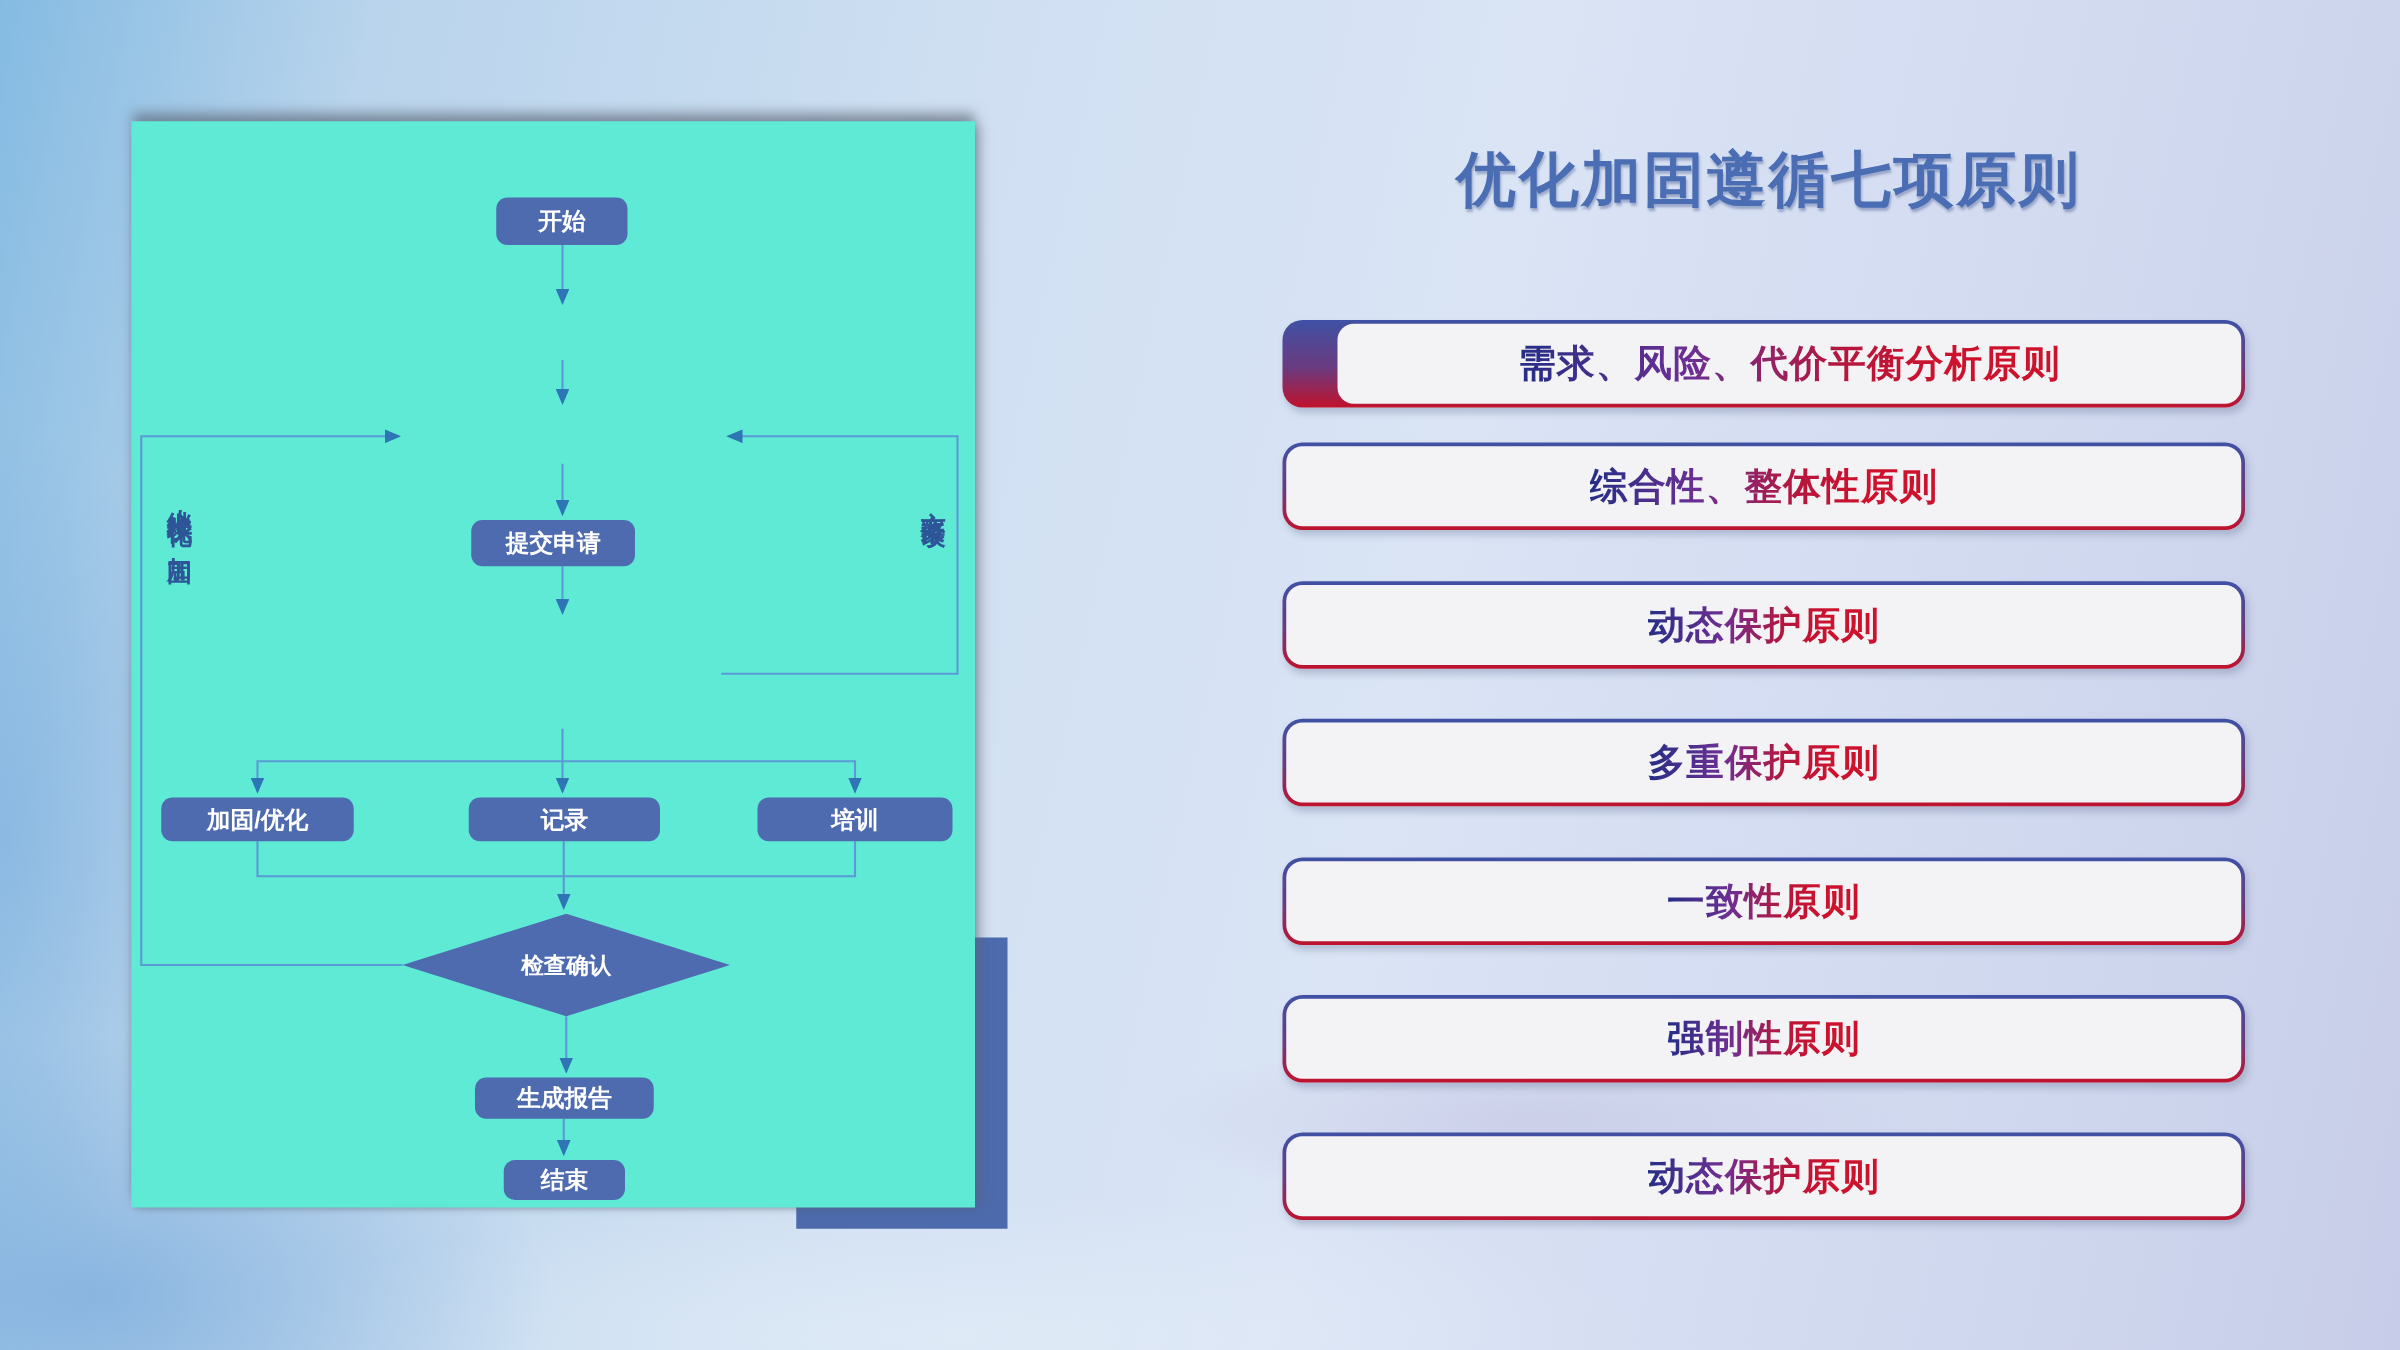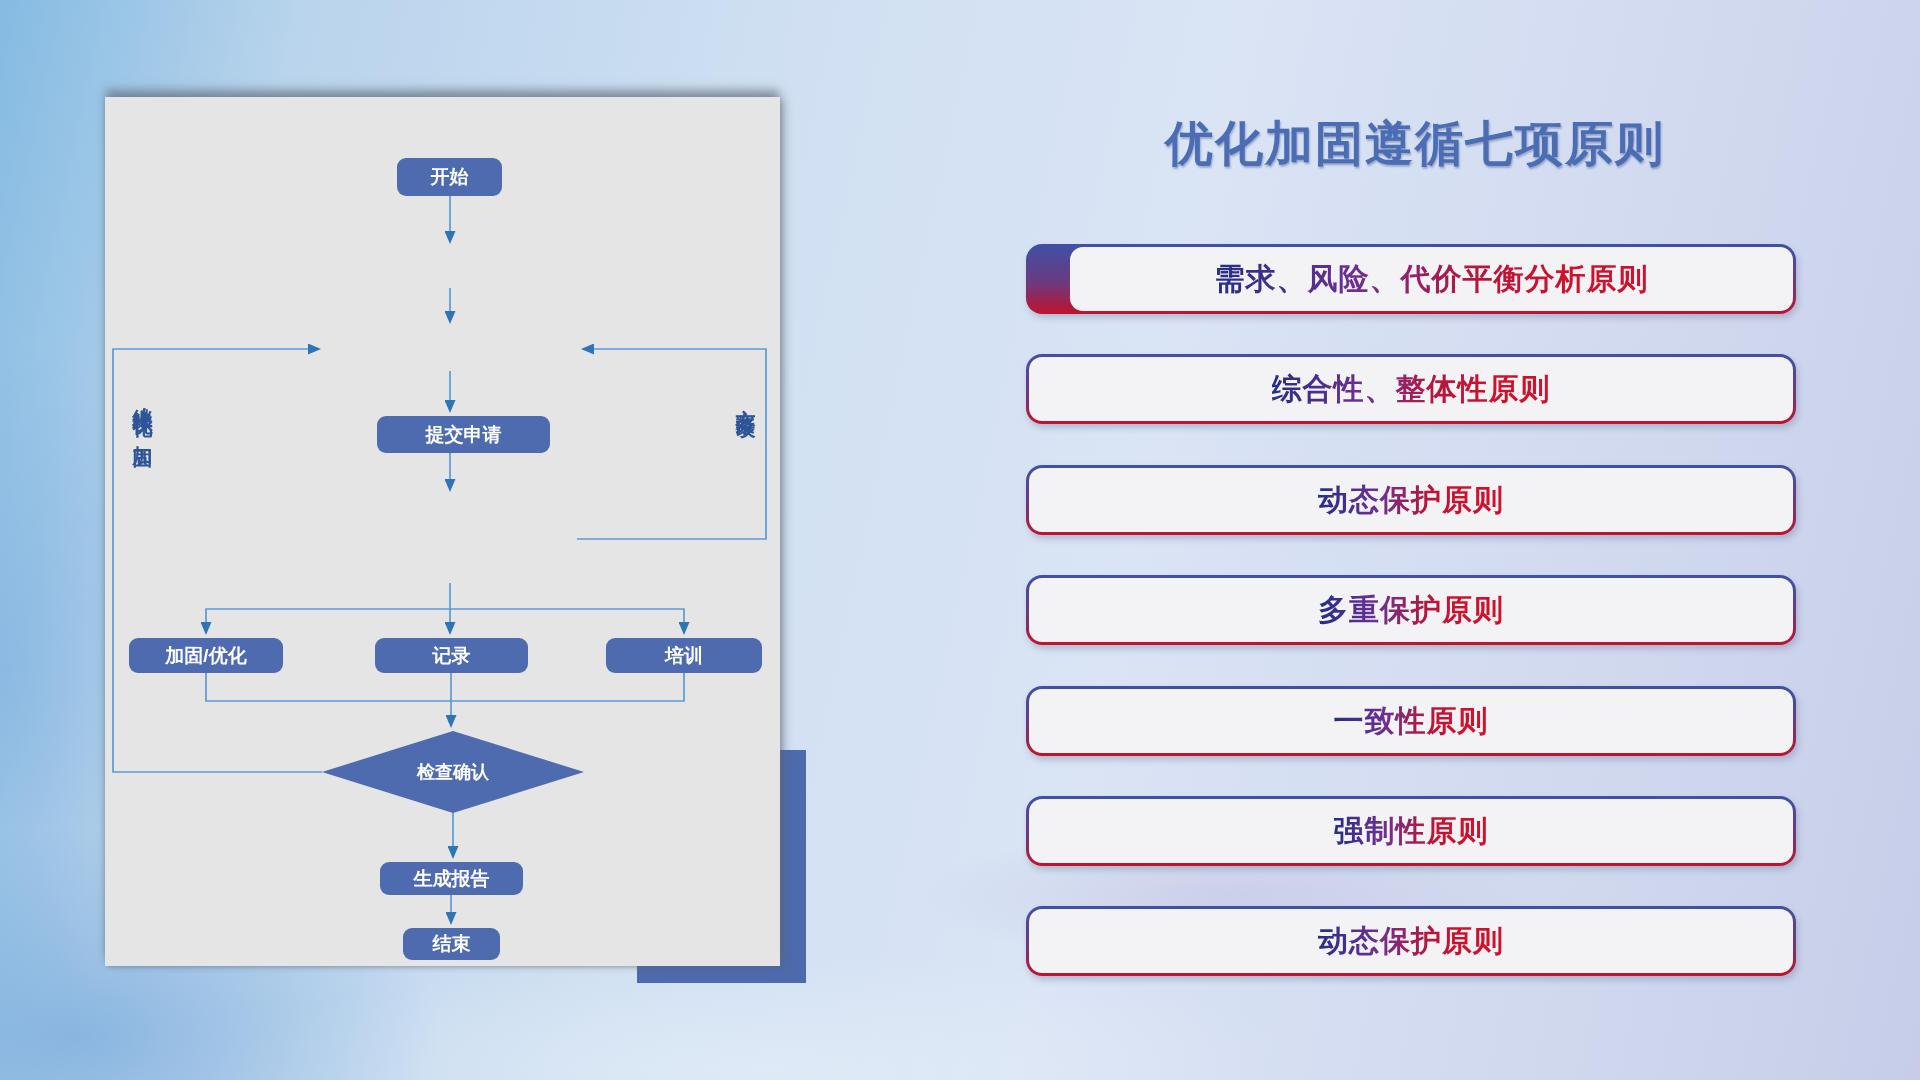--- a/index.html
+++ b/index.html
@@ -12,21 +12,21 @@
       radial-gradient(ellipse 420px 90px at 64% 83%, rgba(186,182,218,.40), rgba(186,182,218,0) 75%),
       radial-gradient(ellipse 700px 140px at 40% 99%, rgba(228,238,248,.65), rgba(228,238,248,0) 80%),
       linear-gradient(102deg,#85bbe2 0%,#b9d4ec 14%,#d0e0f2 38%,#dae4f5 58%,#cfd7ee 85%,#c7cde8 100%);
   }
   
   .accent-rect{
     position:absolute;left:637px;top:750px;width:169px;height:233px;
     background:#4d6bac;z-index:1;
   }
   .card{
-    position:absolute;left:105px;top:97px;width:675px;height:869px;background:#e5e5e5;z-index:2;
+    position:absolute;left:105px;top:97px;width:675px;height:869px;background:#5eead4;z-index:2;
     box-shadow:0 -8px 9px -1px rgba(92,102,118,.62),
                7px 0 9px -3px rgba(92,102,118,.42),
                0 3px 5px -2px rgba(92,102,118,.45);
   }
   .card svg{position:absolute;left:0;top:0;width:675px;height:869px;}
   .fnode{
     position:absolute;background:#4d6bae;color:#fff;font-weight:bold;
     display:flex;align-items:center;justify-content:center;
     border-radius:9px;font-size:19px;white-space:nowrap;z-index:3;
   }
@@ -37,21 +37,21 @@
     display:flex;align-items:center;justify-content:center;font-size:18px;z-index:3;
   }
   .vlabel{
     position:absolute;writing-mode:vertical-rl;text-orientation:upright;
     color:#2e5597;font-weight:bold;font-size:20px;letter-spacing:3px;line-height:1;z-index:3;
   }
   
   .n-start{left:292px;top:61px;width:105px;height:38px;}
   .n-risk{left:189px;top:150px;width:311px;height:41px;}
   .n-plan{left:219px;top:230px;width:253px;height:44px;}
-  .n-submit{left:272px;top:319px;width:173px;height:37px;}
+  .n-submit{left:272px;top:319px;width:131px;height:37px;}
   .n-owner{left:218px;top:398px;width:254px;height:88px;}
   .n-harden{left:24px;top:541px;width:154px;height:35px;}
   .n-record{left:270px;top:541px;width:153px;height:35px;}
   .n-training{left:501px;top:541px;width:156px;height:35px;}
   .n-check{left:217px;top:634px;width:262px;height:82px;}
   .n-report{left:275px;top:765px;width:143px;height:33px;}
   .n-end{left:298px;top:831px;width:97px;height:32px;}
   .lbl-left{left:28px;top:296px;}
   .lbl-right{left:631px;top:296px;}
   
@@ -68,21 +68,21 @@
   }
   .principle-inner{
     width:100%;height:100%;border-radius:13px;background:#f3f3f5;
     display:flex;align-items:center;justify-content:center;
   }
   .principle-text{
     font-size:30px;font-weight:bold;letter-spacing:1px;
     background:linear-gradient(90deg,#252e86 0%,#6d2f93 32%,#b3173f 58%,#cc122d 78%);
     -webkit-background-clip:text;background-clip:text;color:transparent;
   }
-  .p1{top:244px;padding-left:44px;} .p2{top:354px;} .p3{top:465px;} .p4{top:575px;}
+  .p1{top:256px;padding-left:44px;} .p2{top:354px;} .p3{top:465px;} .p4{top:575px;}
   .p5{top:686px;} .p6{top:796px;} .p7{top:906px;}
 </style>
 </head>
 <body>
 
 <div class="accent-rect"></div>
 
 <div class="card">
 
   <svg viewBox="0 0 675 869">

